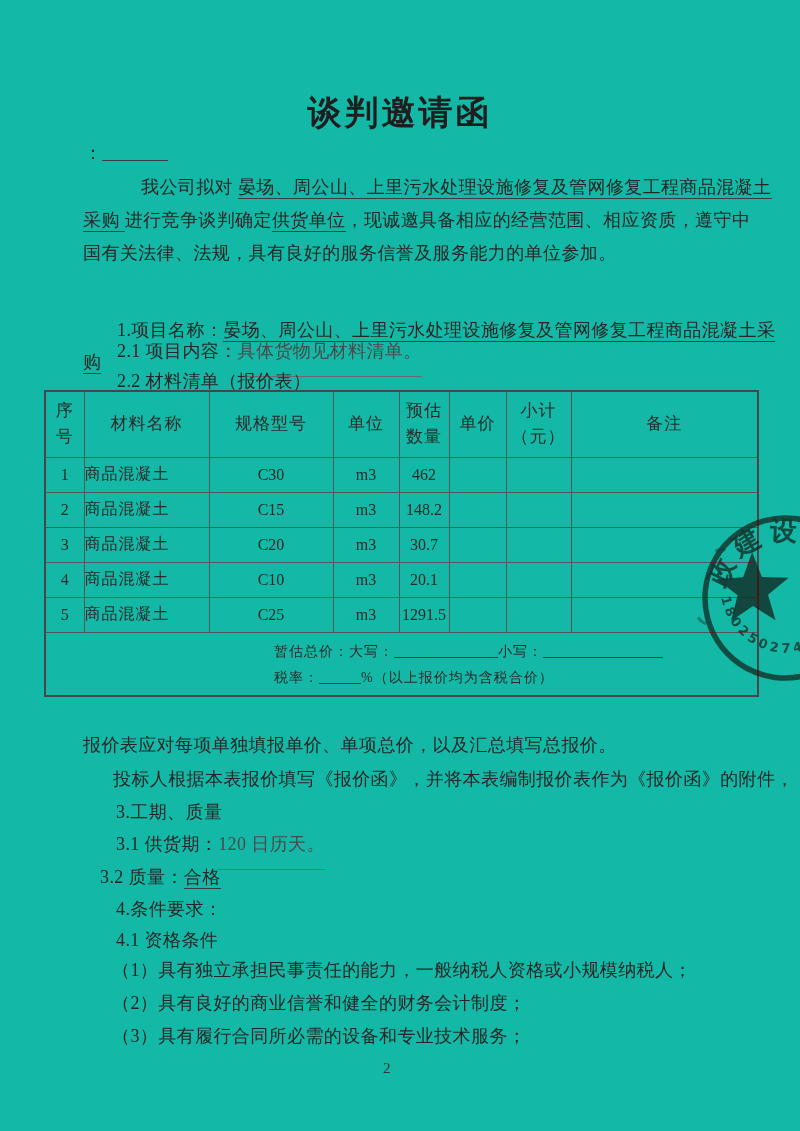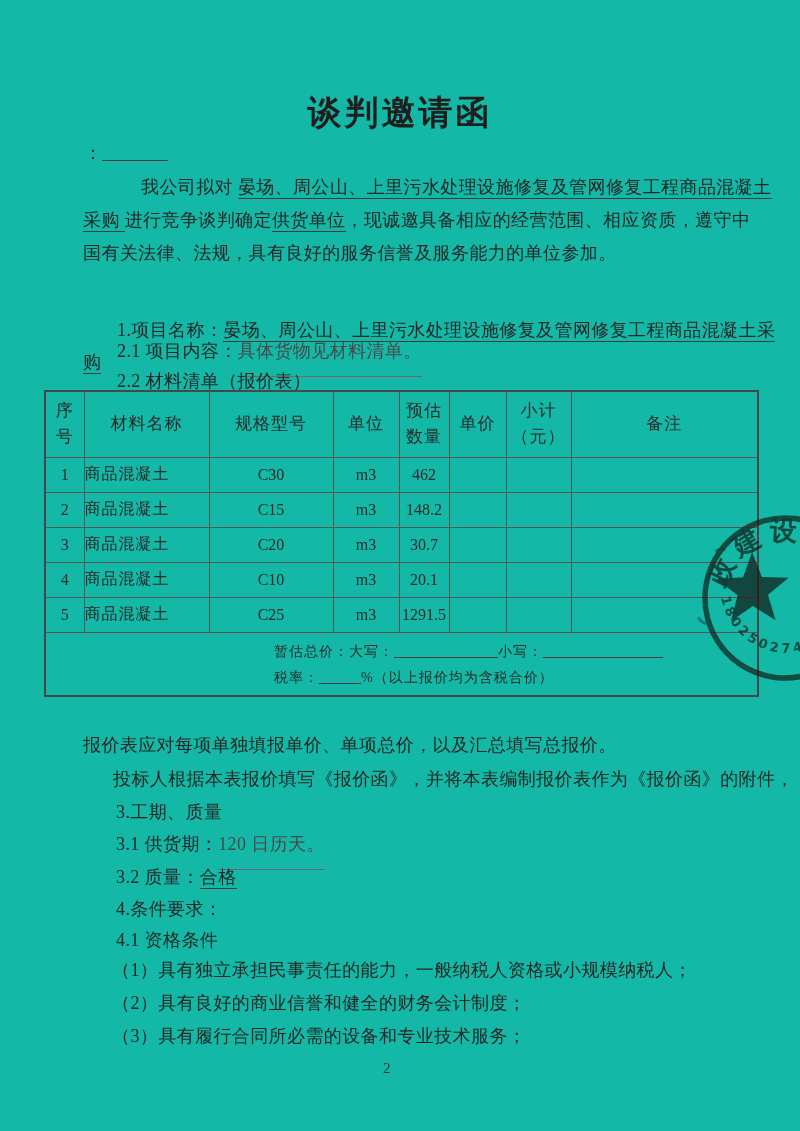--- a/index.html
+++ b/index.html
@@ -173,21 +173,21 @@
 
   <div class="abs" style="left:83px; top:728px; width:660px;">
     <div class="t" style="line-height:34px;">报价表应对每项单独填报单价、单项总价，以及汇总填写总报价。</div>
     <div class="t" style="line-height:34px; padding-left:30px;">投标人根据本表报价填写《报价函》，并将本表编制报价表作为《报价函》的附件，</div>
   </div>
 
   <div class="abs t" style="left:116px; top:797px;">3.工期、质量</div>
   <div class="abs t" style="left:116px; top:829px;">
     <span>3.1 供货期：</span><span class="u-gray">120 日历天。</span>
   </div>
-  <div class="abs t" style="left:116px; top:862px;">
+  <div class="abs t" style="left:100px; top:862px;">
     <span>3.2 质量：</span><span class="u">合格</span>
   </div>
   <div class="abs t" style="left:116px; top:894px;">4.条件要求：</div>
   <div class="abs t" style="left:116px; top:925px;">4.1 资格条件</div>
   <div class="abs t" style="left:112px; top:955px;">（1）具有独立承担民事责任的能力，一般纳税人资格或小规模纳税人；</div>
   <div class="abs t" style="left:112px; top:988px;">（2）具有良好的商业信誉和健全的财务会计制度；</div>
   <div class="abs t" style="left:112px; top:1021px;">（3）具有履行合同所必需的设备和专业技术服务；</div>
 
   <div class="abs pagenum" style="left:383px; top:1060px;">2</div>
 

